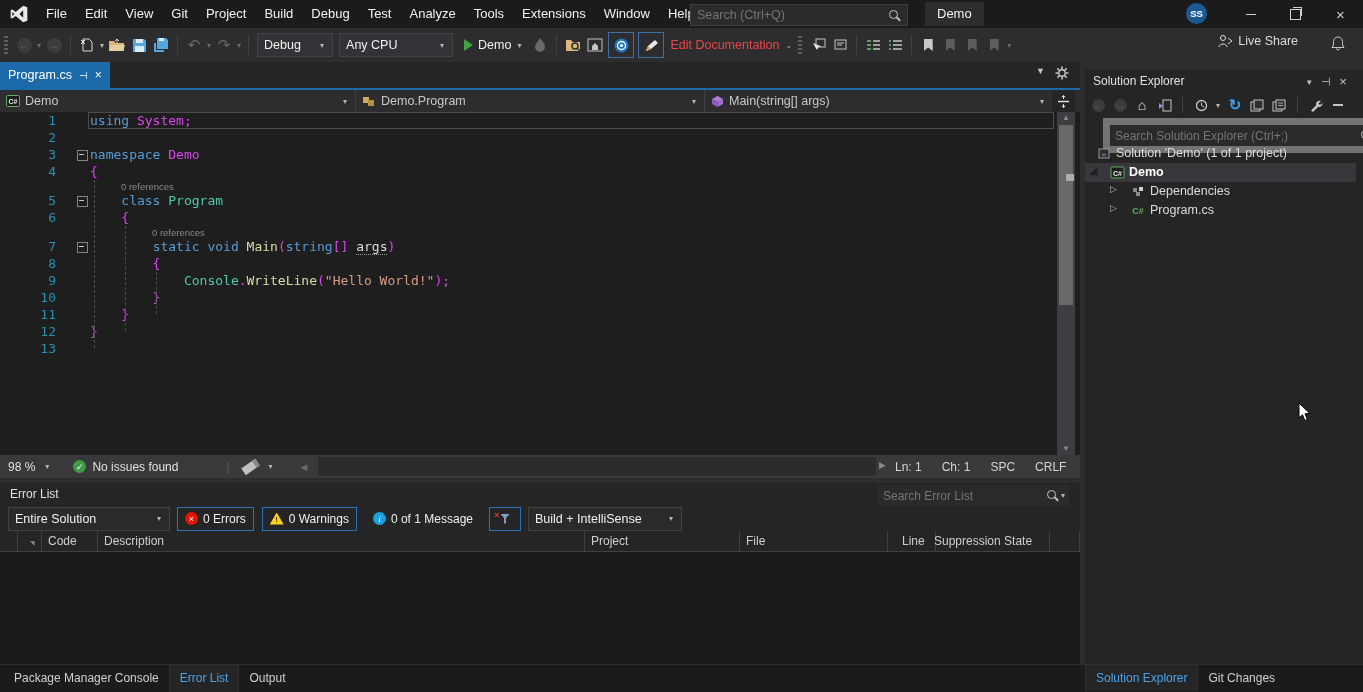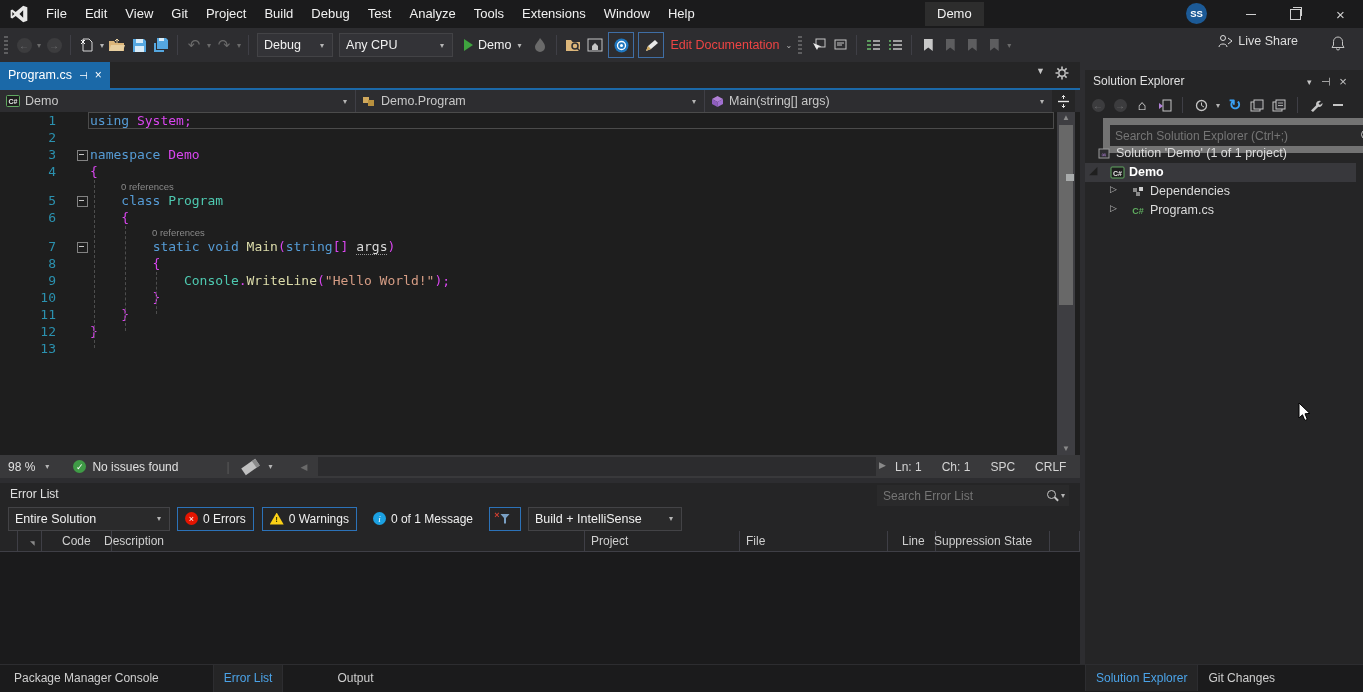--- a/index.html
+++ b/index.html
@@ -114,21 +114,21 @@
   #el-search{position:absolute;left:877px;top:2px;width:192px;height:21px;background:#2a2a2b;display:flex;align-items:center;color:#c5c5c5;}
   #el-search input{flex:1;background:transparent;border:0;outline:0;color:#8a8a8a;font-size:12px;padding:0 6px;font-family:"Liberation Sans",sans-serif;}
   #el-cols{position:absolute;left:0;top:48px;width:1080px;height:20px;border-bottom:1px solid #3f3f46;}
   .elcol{position:absolute;top:0;height:20px;line-height:20px;border-right:1px solid #3f3f46;color:#cfcfcf;padding-left:0;}
   .elcol span{padding-left:6px;}
   .colglyph{font-size:6px;color:#8a8a8a;}
   #el-body{position:absolute;left:0;top:69px;width:1080px;height:112px;background:#1b1b1c;}
 
   
   #bottomstrip{left:0;top:664px;width:1363px;height:28px;background:#1b1b1c;border-top:1px solid #2d2d30;display:flex;}
-  #bt-left{display:flex;margin-left:4px;gap:44px;}
+  #bt-left{display:flex;margin-left:4px;}
   #bt-right{position:absolute;left:1085px;top:665px;display:flex;}
   .btab{padding:0 10px;line-height:26px;color:#cfcfcf;font-size:12px;}
   .bactive{color:#4ba3e8;background:#252526;border-left:1px solid #2d2d30;border-right:1px solid #2d2d30;}
 
   
   #vsplit{left:1080px;top:62px;width:5px;height:602px;background:#2d2d30;}
   #se-topfill{left:1085px;top:62px;width:278px;height:8px;background:#2d2d30;}
   #sepanel{left:1085px;top:70px;width:278px;height:594px;background:#252526;}
   #se-header{position:absolute;left:0;top:0;width:278px;height:22px;display:flex;align-items:center;color:#e0e0e0;}
   #se-toolbar{position:absolute;left:0;top:22px;width:278px;height:26px;display:flex;align-items:center;gap:4px;padding-left:4px;}
@@ -165,20 +165,24 @@
         <span class="menu-item">Project</span>
         <span class="menu-item">Build</span>
         <span class="menu-item">Debug</span>
         <span class="menu-item">Test</span>
         <span class="menu-item">Analyze</span>
         <span class="menu-item">Tools</span>
         <span class="menu-item">Extensions</span>
         <span class="menu-item">Window</span>
         <span class="menu-item">Help</span>
       </div>
+    <div id="title-search">
+      <input placeholder="Search (Ctrl+Q)" style="">
+      <span class="mag" style="color:#c5c5c5;margin-right:6px;"></span>
+    </div>
     <div id="title-chip">Demo</div>
     <div id="avatar">SS</div>
     <div class="wbtn" style="left:1228px;">
         <span class="minglyph"></span>
       </div>
     <div class="wbtn" style="left:1273px;">
         <span class="restoreglyph"></span>
       </div>
     <div class="wbtn" style="left:1318px;font-size:15px;">
         <span>×</span>
@@ -483,21 +487,21 @@
       </span>
     </div>
     <div id="el-search">
       <input placeholder="Search Error List" style="">
       <span class="mag"></span>
       <span class="caret" style="margin-right:4px;">▾</span>
     </div>
     <div id="el-cols">
         <div class="elcol" style="left: 0px; width: 17px;"><span></span></div>
         <div class="elcol" style="left: 18px; width: 23px;"><span></span><span class="colglyph">◥</span></div>
-        <div class="elcol" style="left: 56px; width: 55px;"><span>Code</span></div>
+        <div class="elcol" style="left: 42px; width: 55px;"><span>Code</span></div>
         <div class="elcol" style="left: 98px; width: 486px;"><span>Description</span></div>
         <div class="elcol" style="left: 585px; width: 154px;"><span>Project</span></div>
         <div class="elcol" style="left: 740px; width: 147px;"><span>File</span></div>
         <div class="elcol" style="left: 896px; width: 39px;"><span>Line</span></div>
         <div class="elcol" style="left: 928px; width: 121px;"><span>Suppression State</span></div>
         <div class="elcol" style="left: 1050px; width: 29px;"><span></span></div>
       </div>
     <div id="el-body"></div>
   </div>
 

